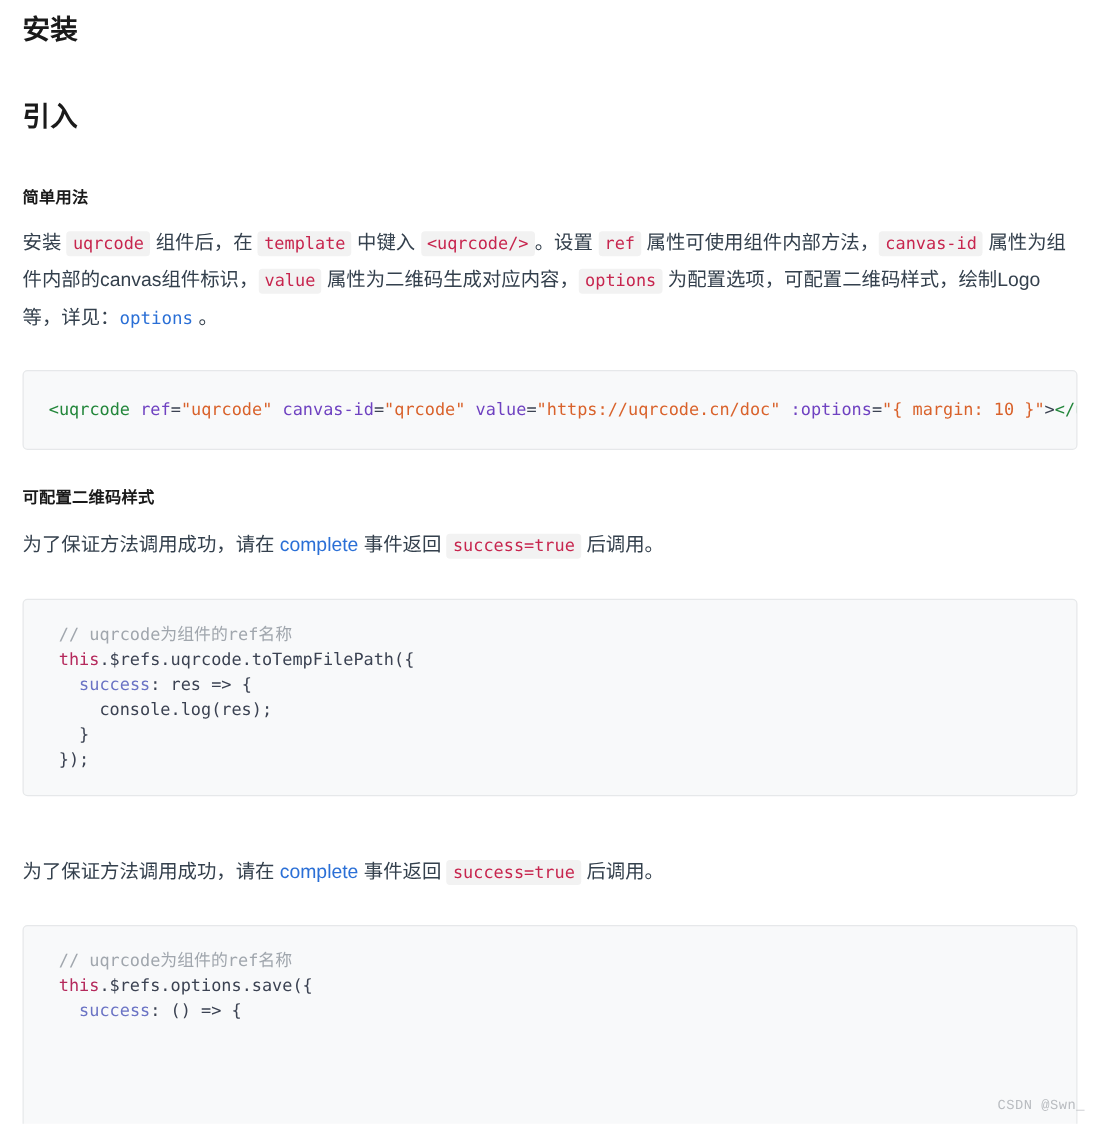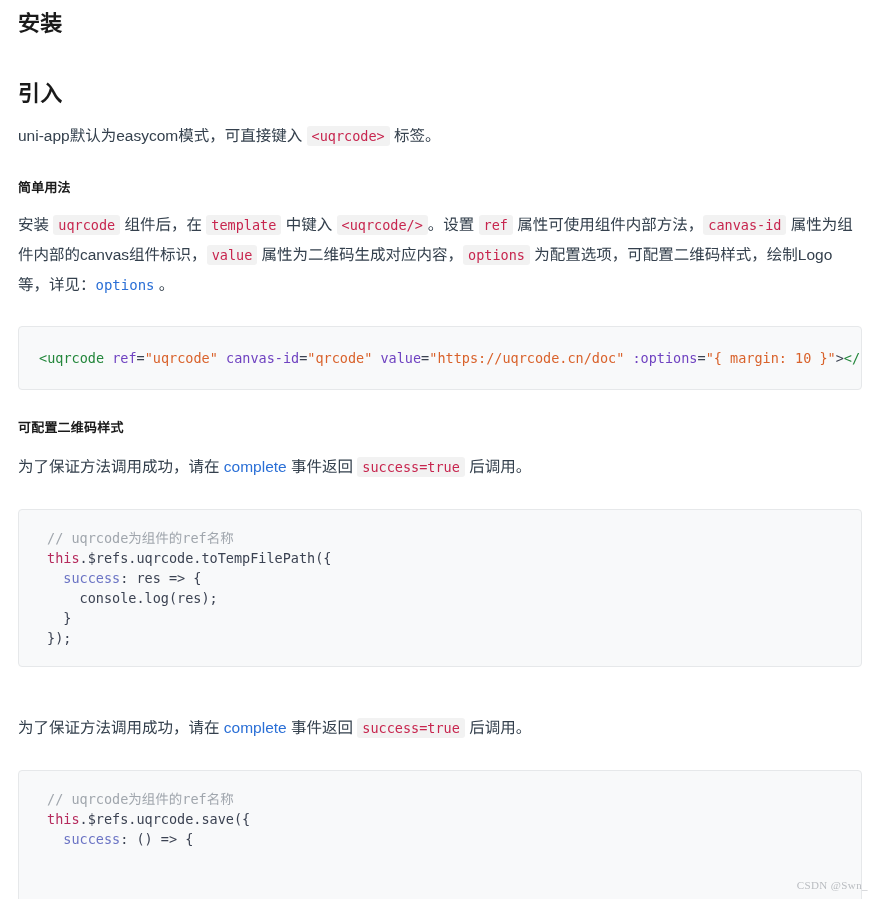--- a/index.html
+++ b/index.html
@@ -104,40 +104,39 @@
   
   .sp-h-after-title   { height: 14px; }
 
   
   .watermark {
     position: absolute;
     right: 12px;
     bottom: 8px;
     font-size: 11px;
     color: #b9bcc0;
-    font-family: Liberation Serif, serif;
+    font-family: Liberation Mono, monospace;
     letter-spacing: 0.4px;
     user-select: none;
   }
 </style>
 </head>
 <body>
 
 <div class="page">
 
   <div style="height:10px"></div>
   <h2 class="sec-title">安装</h2>
   <div class="sp-h-after-title"></div>
 
 
   <div style="height:28px"></div>
   <h2 class="sec-title">引入</h2>
   <div class="sp-h-after-title"></div>
 
-  <p class="para"><span>uni-app默认为easycom模式，可直接键入 </span><code class="chip">&lt;uqrcode&gt;</code><span> 标签。</span></p>
 
   <div style="height:29px"></div>
   <h3 class="sub-title">简单用法</h3>
   <div style="height:14px"></div>
 
   <p class="para"><span>安装 </span><code class="chip">uqrcode</code><span> 组件后，在 </span><code class="chip">template</code><span> 中键入 </span><code class="chip">&lt;uqrcode/&gt;</code><span>。设置 </span><code class="chip">ref</code><span> 属性可使用组件内部方法，</span><code class="chip">canvas-id</code><span> 属性为组件内部的canvas组件标识，</span><code class="chip">value</code><span> 属性为二维码生成对应内容，</span><code class="chip">options</code><span> 为配置选项，可配置二维码样式，绘制Logo等，详见：</span><a class="lnk-mono" href="#">options</a><span> 。</span></p>
 
   <div style="height:26px"></div>
   <pre class="codeblock single"><span class="t-tag">&lt;uqrcode</span><span class="t-plain"> </span><span class="t-attr">ref</span><span class="t-punct">=</span><span class="t-str">"uqrcode"</span><span class="t-plain"> </span><span class="t-attr">canvas-id</span><span class="t-punct">=</span><span class="t-str">"qrcode"</span><span class="t-plain"> </span><span class="t-attr">value</span><span class="t-punct">=</span><span class="t-str">"https://uqrcode.cn/doc"</span><span class="t-plain"> </span><span class="t-attr">:options</span><span class="t-punct">=</span><span class="t-str">"{ margin: 10 }"</span><span class="t-punct">&gt;</span><span class="t-tag">&lt;/uqrcode&gt;</span></pre>
 
@@ -155,21 +154,21 @@
 <span class="t-plain">  }</span>
 <span class="t-plain">});</span></pre>
 
   <div style="height:31px"></div>
   <div style="height:15px"></div>
 
   <p class="para"><span>为了保证方法调用成功，请在 </span><a class="lnk" href="#">complete</a><span> 事件返回 </span><code class="chip">success=true</code><span> 后调用。</span></p>
 
   <div style="height:27px"></div>
   <pre class="codeblock"><span class="t-comment">// uqrcode为组件的ref名称</span>
-<span class="t-kw">this</span><span class="t-plain">.$refs.uqrcode.save({</span>
+<span class="t-kw">this</span><span class="t-plain">.$refs.options.save({</span>
 <span class="t-plain">  </span><span class="t-prop">success</span><span class="t-plain">: () =&gt; {</span>
 
 
 
 
 </pre>
 
 </div>
 
 <div class="watermark">CSDN @Swn_</div>

